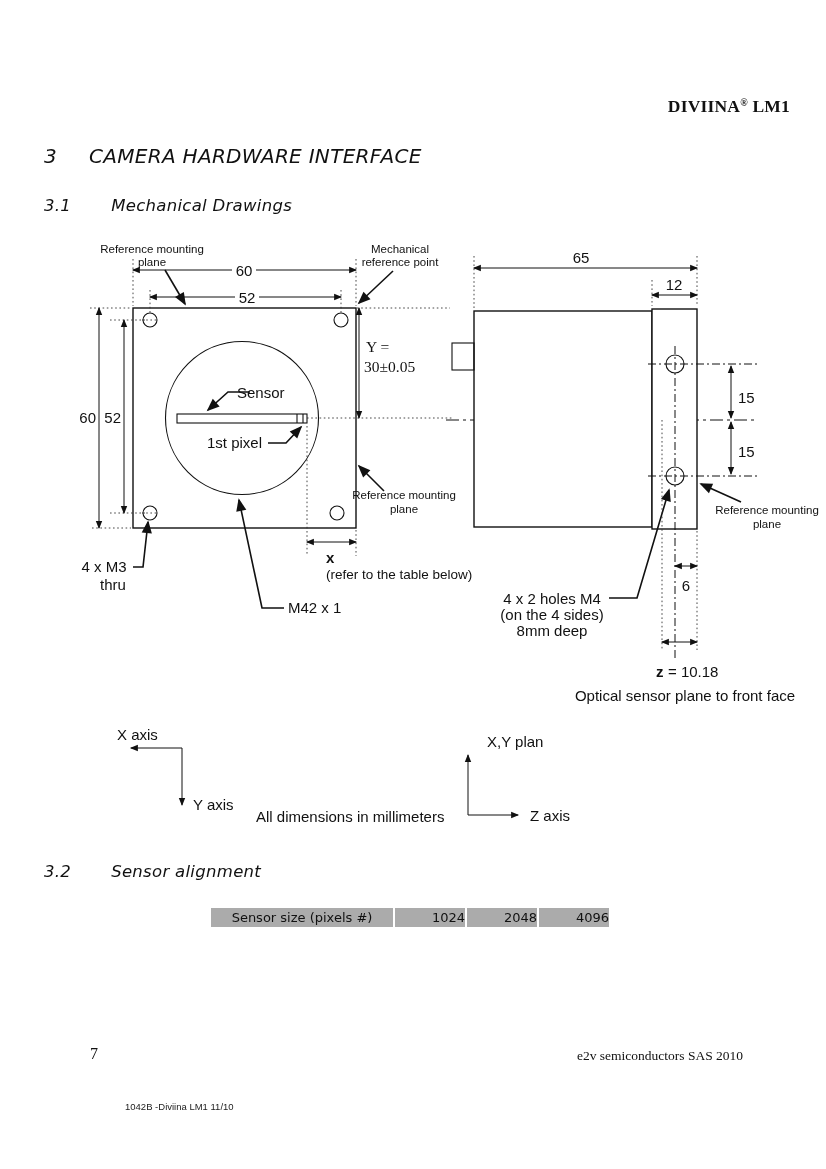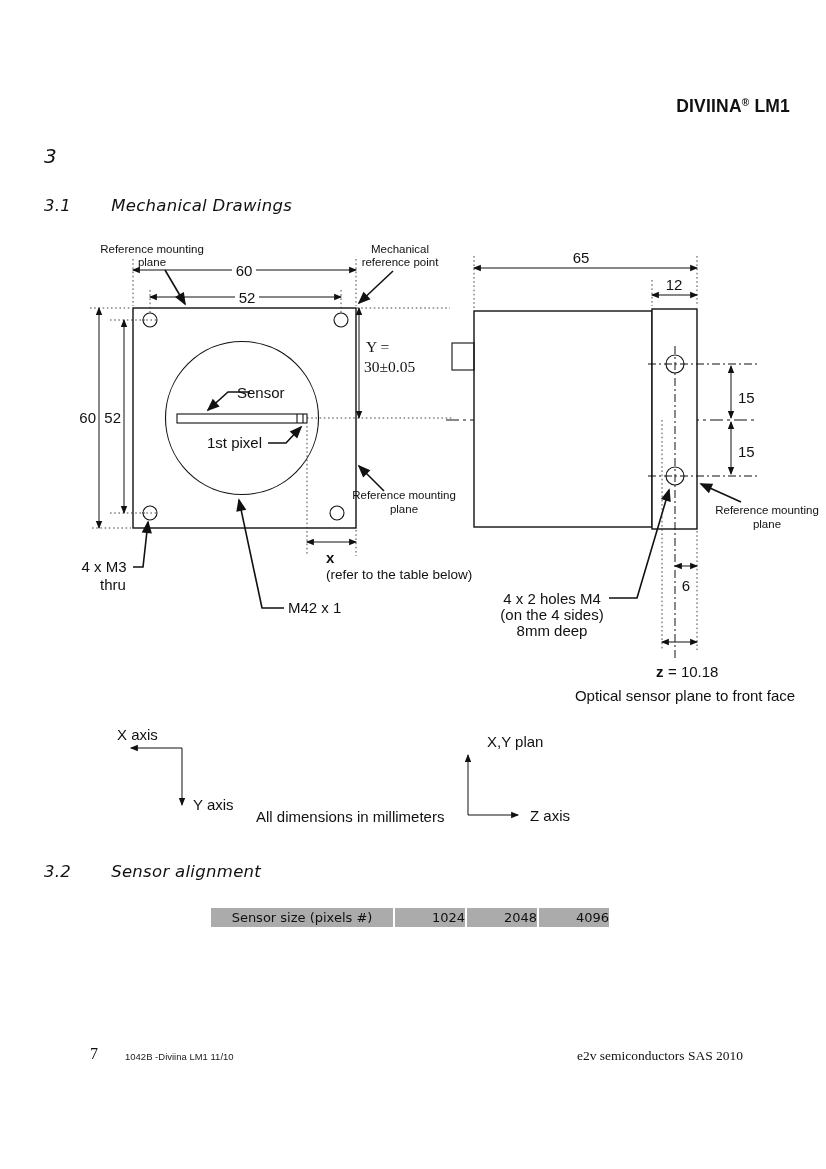--- a/index.html
+++ b/index.html
@@ -2,21 +2,21 @@
 <html><head>
 <meta charset="utf-8">
 <style>
   html,body{margin:0;padding:0;}
   body{width:826px;height:1169px;background:#ffffff;position:relative;overflow:hidden;
        font-family:"Liberation Sans",sans-serif;color:#111;}
   .abs{position:absolute;}
 
   
   .brandline{top:96px;right:36px;font-size:17.5px;font-weight:bold;letter-spacing:.2px;
-             font-family:Liberation Sans, sans-serif;}
+             font-family:Liberation Serif, serif;}
   .brandline sup{font-size:10px;vertical-align:6px;}
 
   
   .comic{font-family:"DejaVu Sans",sans-serif;font-style:italic;letter-spacing:.3px;}
   .h-main{top:144px;left:44px;font-size:20px;display:flex;gap:32px;}
   .h-sub{font-size:16.5px;display:flex;gap:40px;}
   .h-31{top:196px;left:44px;}
   .h-32{top:862px;left:44px;}
 
   
@@ -42,33 +42,34 @@
   .tbl{top:908px;left:211px;width:398px;font-family:"DejaVu Sans",sans-serif;font-size:13px;}
   .trow{display:flex;height:19px;line-height:19px;}
   .thead{background:#ABABAB;}
   .talt{background:#DBDBDB;}
   .tc{text-align:center;}
   .tc.lab{width:182px;}
   .tc.v{flex:1;border-left:2px solid #fff;text-align:right;}
 
   
   .pgnum{left:90px;top:1045px;font-family:"Liberation Serif",serif;font-size:16px;}
-  .docref{left:125px;top:1051px;font-size:9.5px;color:#222;}
+  .docref{left:125px;top:1101px;font-size:9.5px;color:#222;}
   .copyr{left:577px;top:1048px;font-family:"Liberation Serif",serif;font-size:13.5px;}
 </style>
 </head>
 <body>
 
 <div class="abs brandline">
   <span>DIVIINA</span><sup>®</sup>
   <span>LM1</span>
 </div>
 
 <div class="abs comic h-main">
   <span>3</span>
+  <span>CAMERA HARDWARE INTERFACE</span>
 </div>
 <div class="abs comic h-sub h-31">
   <span>3.1</span>
   <span>Mechanical Drawings</span>
 </div>
 <div class="abs comic h-sub h-32">
   <span>3.2</span>
   <span>Sensor alignment</span>
 </div>
 

